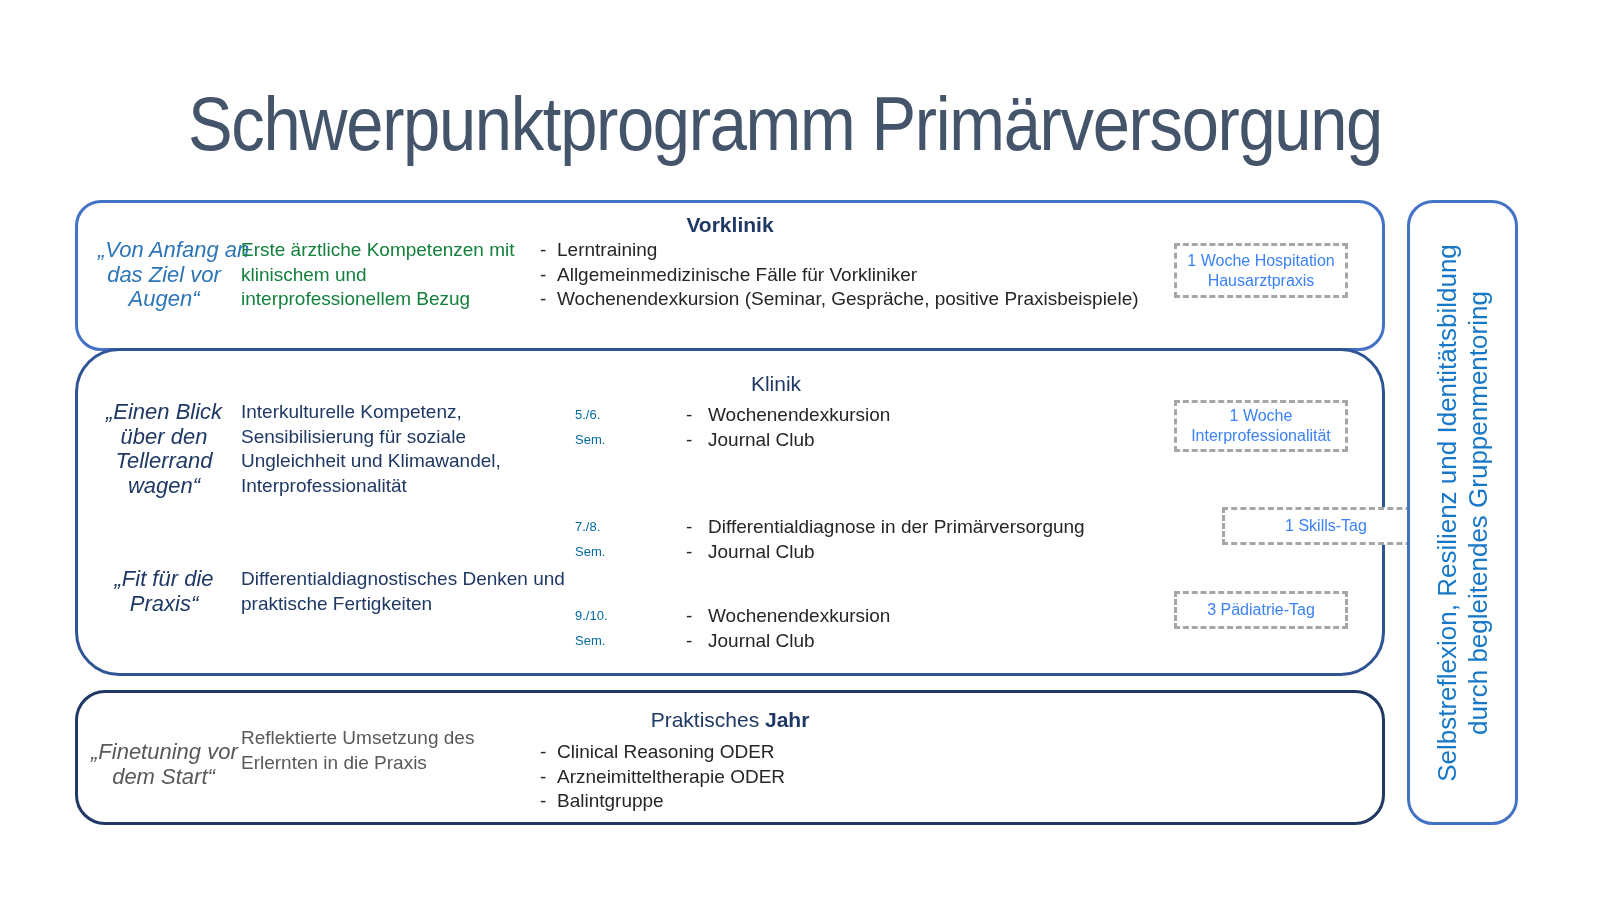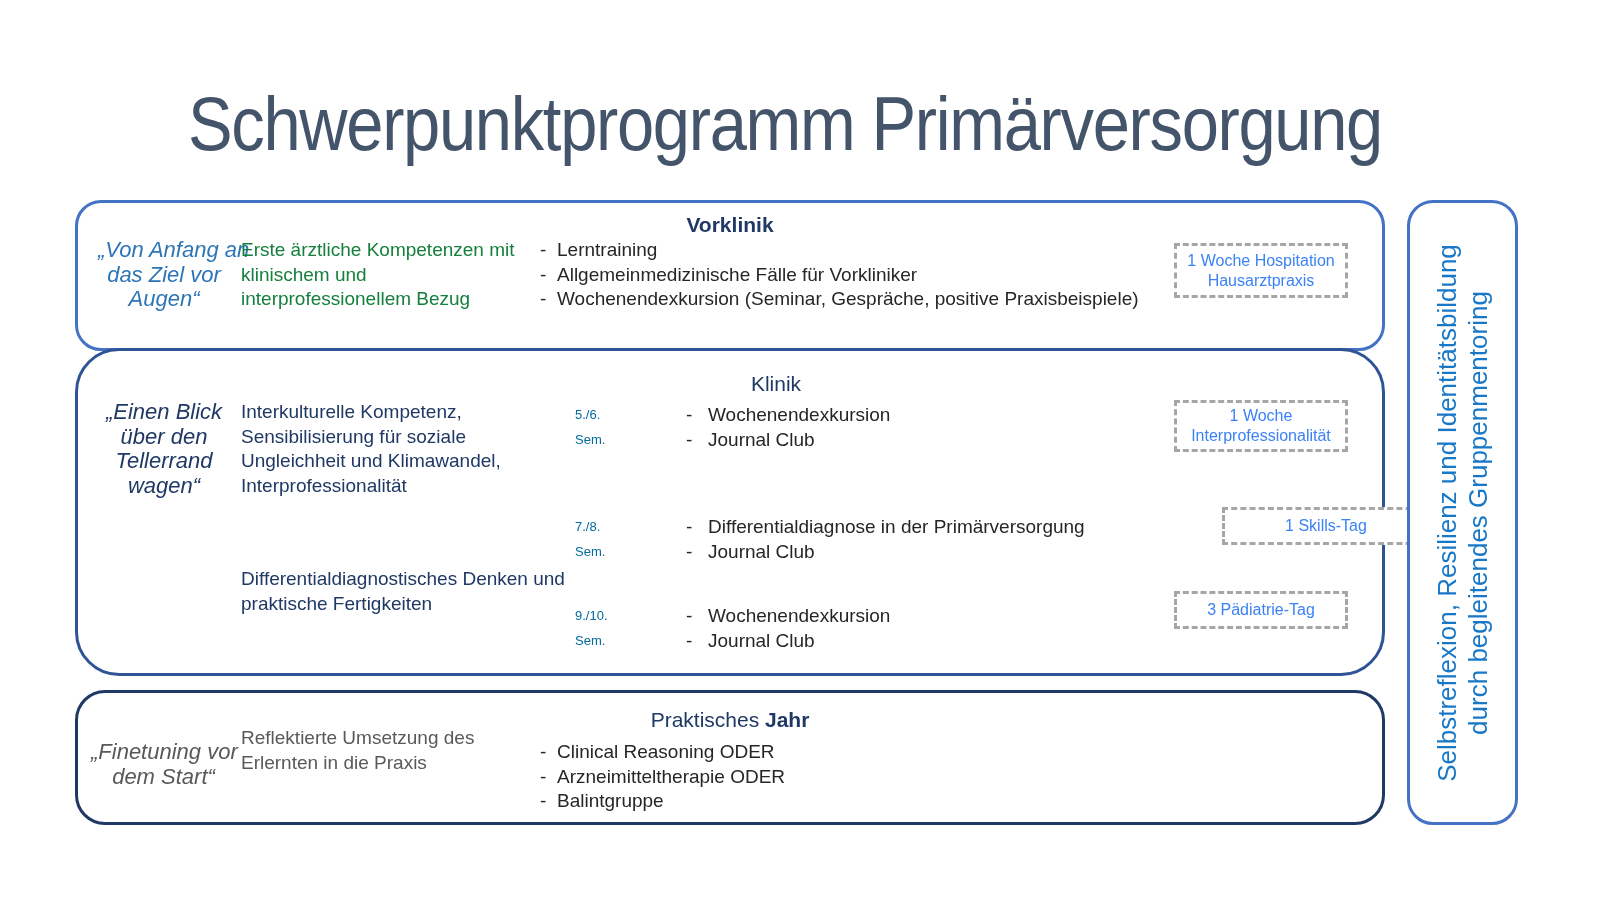--- a/index.html
+++ b/index.html
@@ -118,20 +118,22 @@
       <div class="brow" style="line-height:25px;">
           <span class="m">-</span>
           <span>Differentialdiagnose in der Primärversorgung</span>
         </div>
       <div class="brow" style="line-height:25px;">
           <span class="m">-</span>
           <span>Journal Club</span>
         </div>
     </div>
 
+    <div class="quote ml navy" style="left:20px;top:216px;width:132px;">„Fit für die
+Praxis“</div>
     <div class="desc ml navy" style="left:163px;top:216px;width:345px;">Differentialdiagnostisches Denken und
 praktische Fertigkeiten</div>
 
     <div class="sem ml" style="left:497px;top:252px;">9./10.
 Sem.</div>
     <div class="bullets wide" style="left:608px;top:252px;">
       <div class="brow" style="line-height:25px;">
           <span class="m">-</span>
           <span>Wochenendexkursion</span>
         </div>

